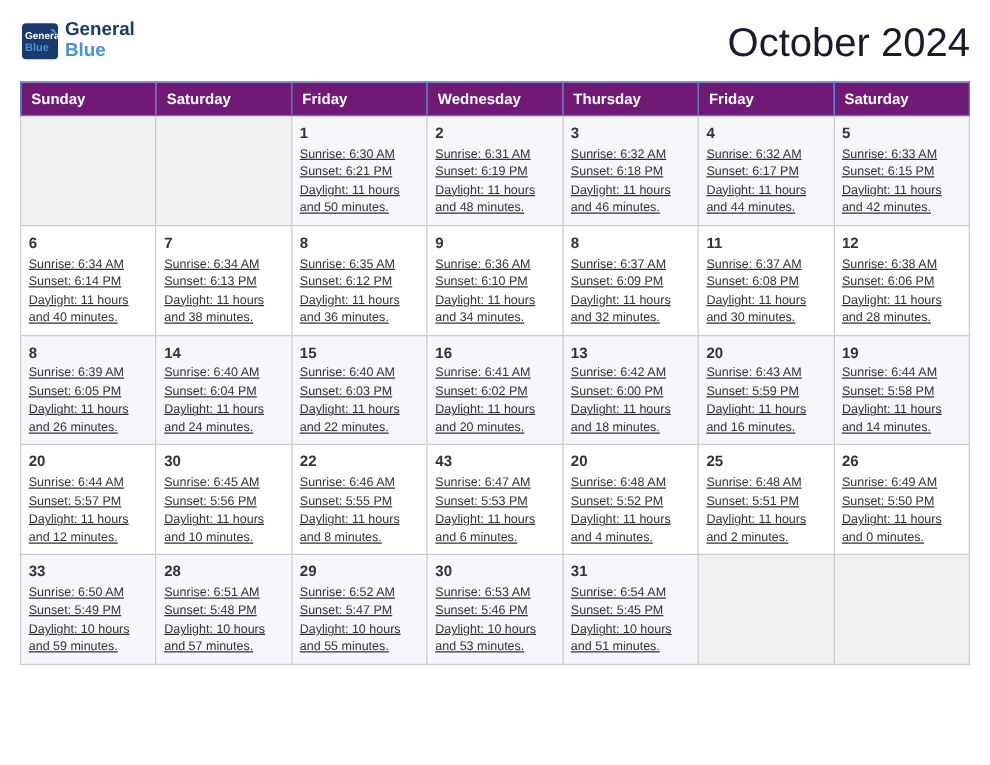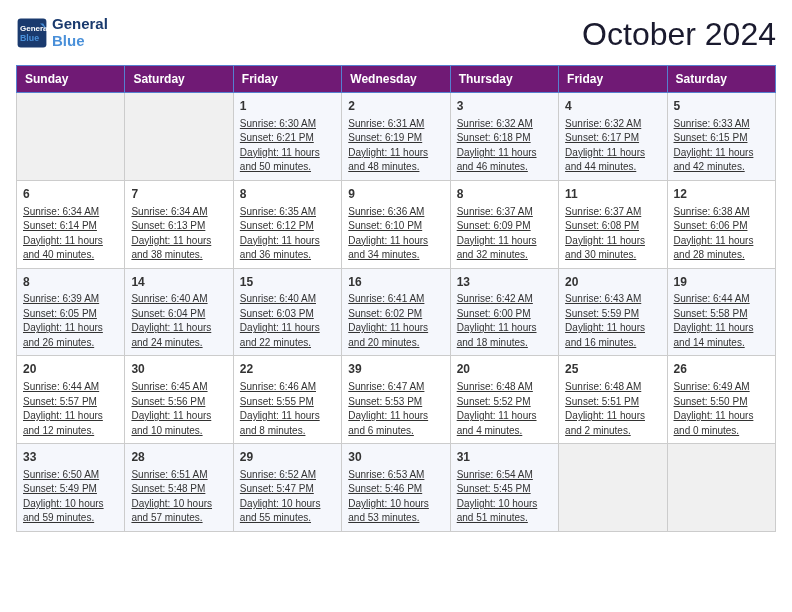--- a/index.html
+++ b/index.html
@@ -209,21 +209,21 @@
         </td>
         <td>
           <span class="day-num">30</span>
           <div class="cell-content">Sunrise: 6:45 AM<br>Sunset: 5:56 PM<br>Daylight: 11 hours and 10 minutes.</div>
         </td>
         <td>
           <span class="day-num">22</span>
           <div class="cell-content">Sunrise: 6:46 AM<br>Sunset: 5:55 PM<br>Daylight: 11 hours and 8 minutes.</div>
         </td>
         <td>
-          <span class="day-num">39</span>
+          <span class="day-num">43</span>
           <div class="cell-content">Sunrise: 6:47 AM<br>Sunset: 5:53 PM<br>Daylight: 11 hours and 6 minutes.</div>
         </td>
         <td>
           <span class="day-num">20</span>
           <div class="cell-content">Sunrise: 6:48 AM<br>Sunset: 5:52 PM<br>Daylight: 11 hours and 4 minutes.</div>
         </td>
         <td>
           <span class="day-num">25</span>
           <div class="cell-content">Sunrise: 6:48 AM<br>Sunset: 5:51 PM<br>Daylight: 11 hours and 2 minutes.</div>
         </td>

